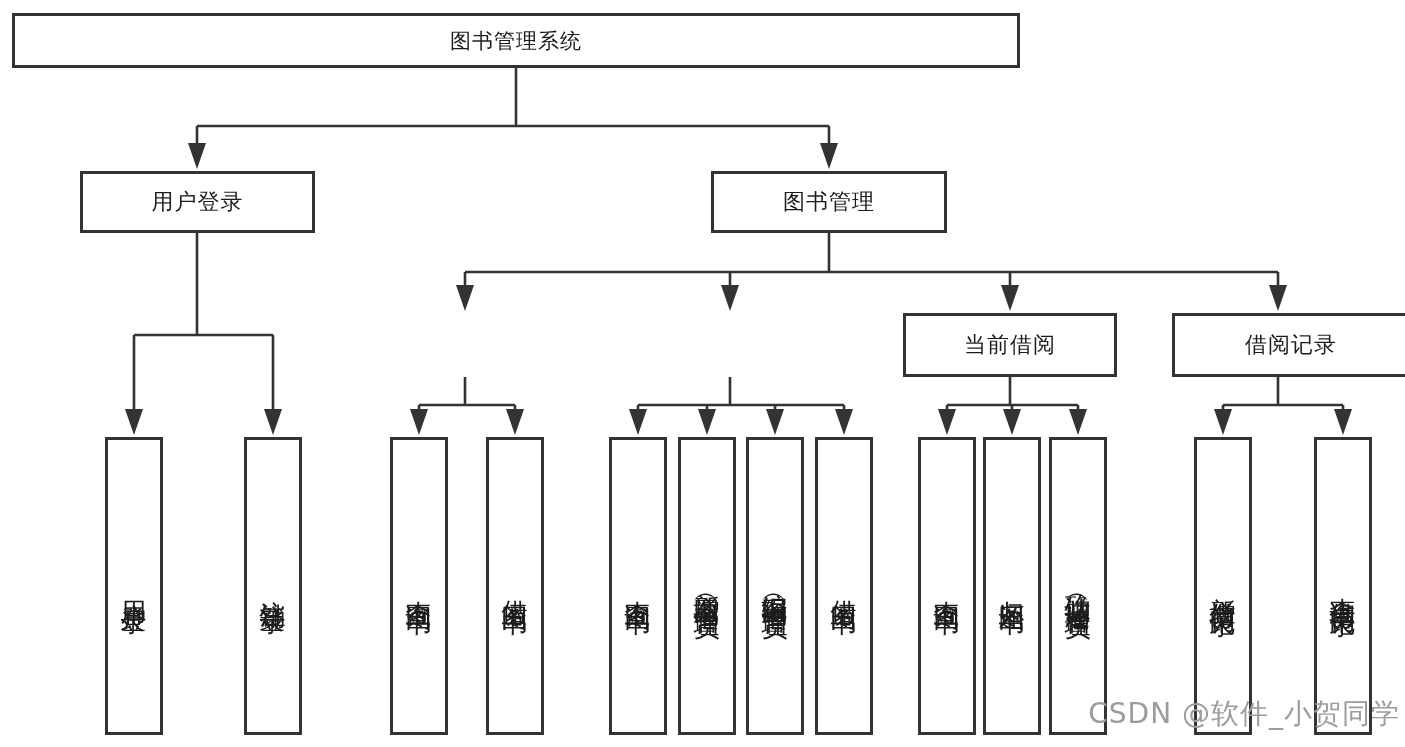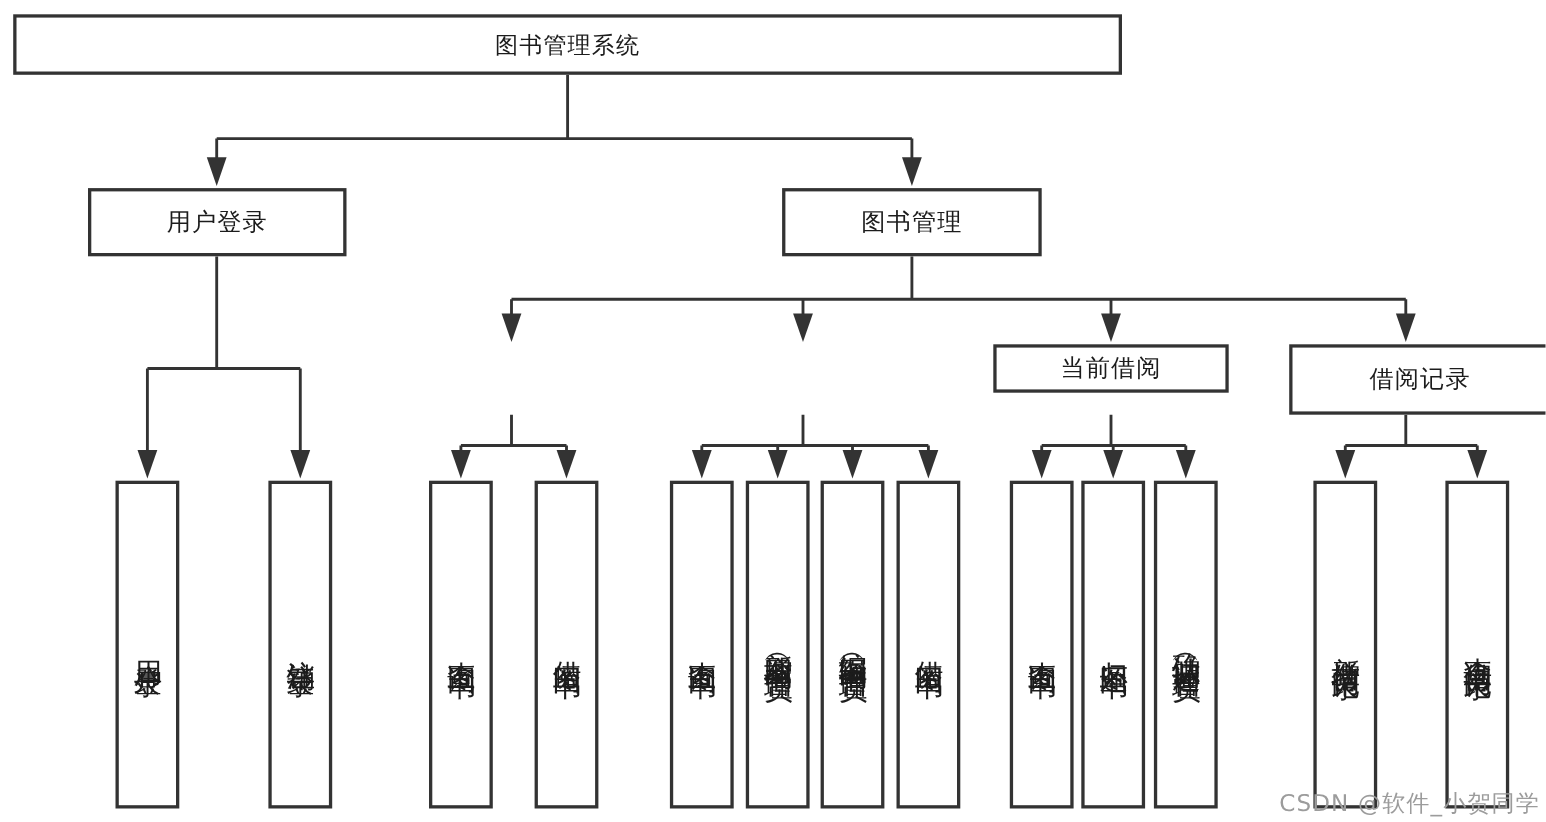--- a/index.html
+++ b/index.html
@@ -32,22 +32,22 @@
   .box.root{font-size:21px;}
   .box.v{
     writing-mode:vertical-rl;
     text-orientation:mixed;
     font-size:26px;
     letter-spacing:3px;
     line-height:1;
   }
   .watermark{
     position:absolute;
-    right:5px;top:716px;
-    font-size:21px;
+    right:5px;top:695px;
+    font-size:28px;
     color:var(--wm);
     letter-spacing:1px;
     white-space:nowrap;
     z-index:5;
   }
 </style>
 </head>
 <body>
 
 <div id="canvas">
@@ -93,21 +93,21 @@
       <polygon points="1214,409 1232,409 1223,435"></polygon>
       <polygon points="1334,409 1352,409 1343,435"></polygon>
     </g>
   </svg>
 
   <div class="box h root" style="left:12px;top:13px;width:1008px;height:55px">图书管理系统</div>
 
   <div class="box h" style="left:80px;top:171px;width:235px;height:62px">用户登录</div>
   <div class="box h" style="left:711px;top:171px;width:236px;height:62px">图书管理</div>
 
-  <div class="box h" style="left:903px;top:313px;width:214px;height:44px">当前借阅</div>
+  <div class="box h" style="left:903px;top:313px;width:214px;height:64px">当前借阅</div>
   <div class="box h" style="left:1172px;top:313px;width:238px;height:64px">借阅记录</div>
 
   <div class="box v" style="left:105px;top:437px;width:58px;height:298px">用户登录</div>
   <div class="box v" style="left:244px;top:437px;width:58px;height:298px">注销登录</div>
 
   <div class="box v" style="left:390px;top:437px;width:58px;height:298px">查询图书</div>
   <div class="box v" style="left:486px;top:437px;width:58px;height:298px">借阅图书</div>
 
   <div class="box v" style="left:609px;top:437px;width:58px;height:298px">查询图书</div>
   <div class="box v" style="left:678px;top:437px;width:58px;height:298px">新增图书（管理员）</div>

